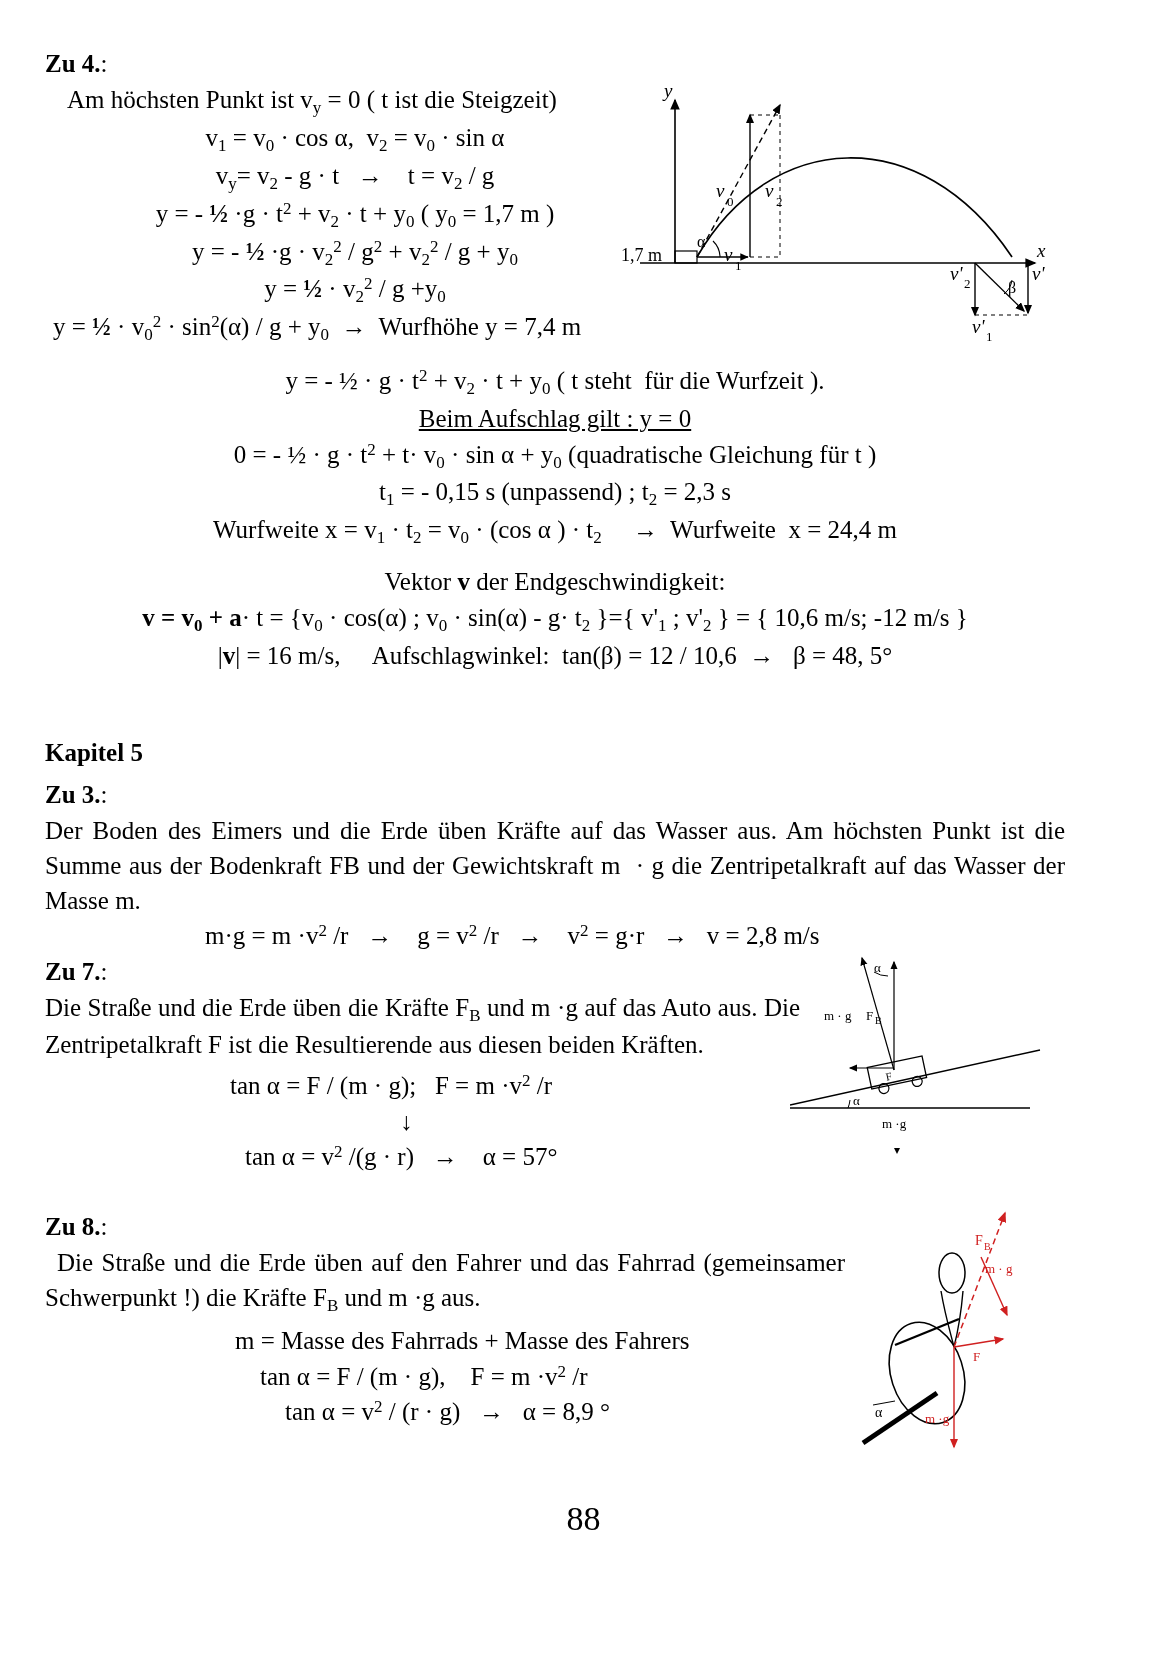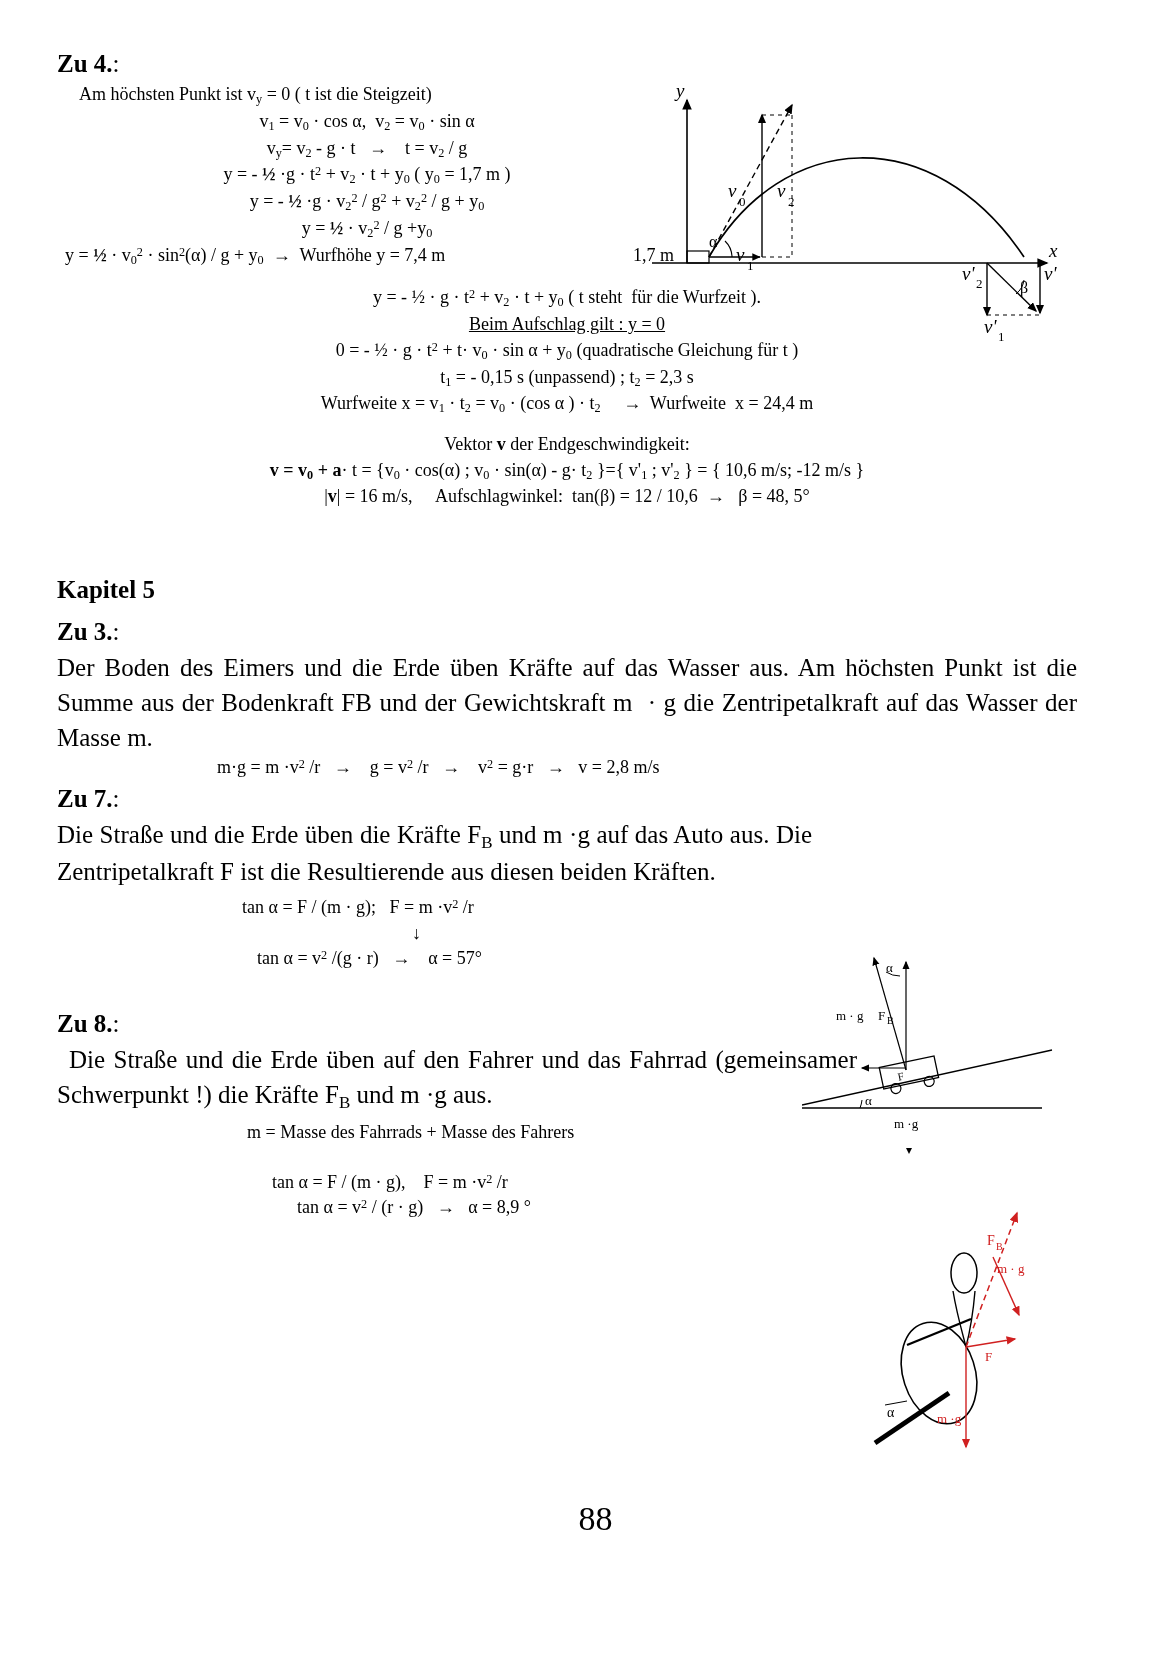--- a/index.html
+++ b/index.html
@@ -10,38 +10,38 @@
   body {
     width: 1167px;
     height: 1653px;
     position: relative;
     font-family: "Liberation Serif", serif;
     color: #000000;
     overflow: hidden;
   }
   .page {
     position: absolute;
-    left: 12px; top: 0;
+    left: 0; top: 0;
     width: 1032px;
     height: 1653px;
   }
   .content {
     position: absolute;
     left: 45px;
     top: 50px;
     width: 1075px;
   }
   .hdr {
     font-weight: bold;
     font-size: 25px;
     margin: 0 0 4px 0;
   }
   .hdr .plain { font-weight: normal; }
   .line {
-    font-size: 18px;
+    font-size: 25px;
     line-height: 1.42;
     margin: 0;
     white-space: nowrap;
   }
   .c { text-align: center; }
   .just {
     font-size: 25px;
     line-height: 1.40;
     text-align: justify;
     margin: 0;
@@ -185,21 +185,21 @@
     <div class="hdr">
       <span>Zu 8.</span><span class="plain">:</span>
     </div>
 
     <div class="just" style="width:800px;">
       <span style="display:inline-block; width:12px;"></span>Die Straße und die Erde üben auf den Fahrer und das Fahrrad (gemeinsamer Schwerpunkt !) die Kräfte F<sub>B</sub> und m ·g aus.
     </div>
 
     <div class="line" style="padding-left:190px; margin-top:6px;">m = Masse des Fahrrads + Masse des Fahrers</div>
 
-    <div class="line" style="padding-left:215px;margin-top:24px;">
+    <div class="line" style="padding-left:215px;">
       tan α = F / (m · g),&nbsp; &nbsp; F = m ·v<sup>2</sup> /r
     </div>
 
     <div class="line" style="padding-left:240px;">
       tan α = v<sup>2</sup> / (r · g)&nbsp; &nbsp;→&nbsp; &nbsp;α = 8,9 °
     </div>
 
   </div>
 
   <div class="fig fig-proj">

